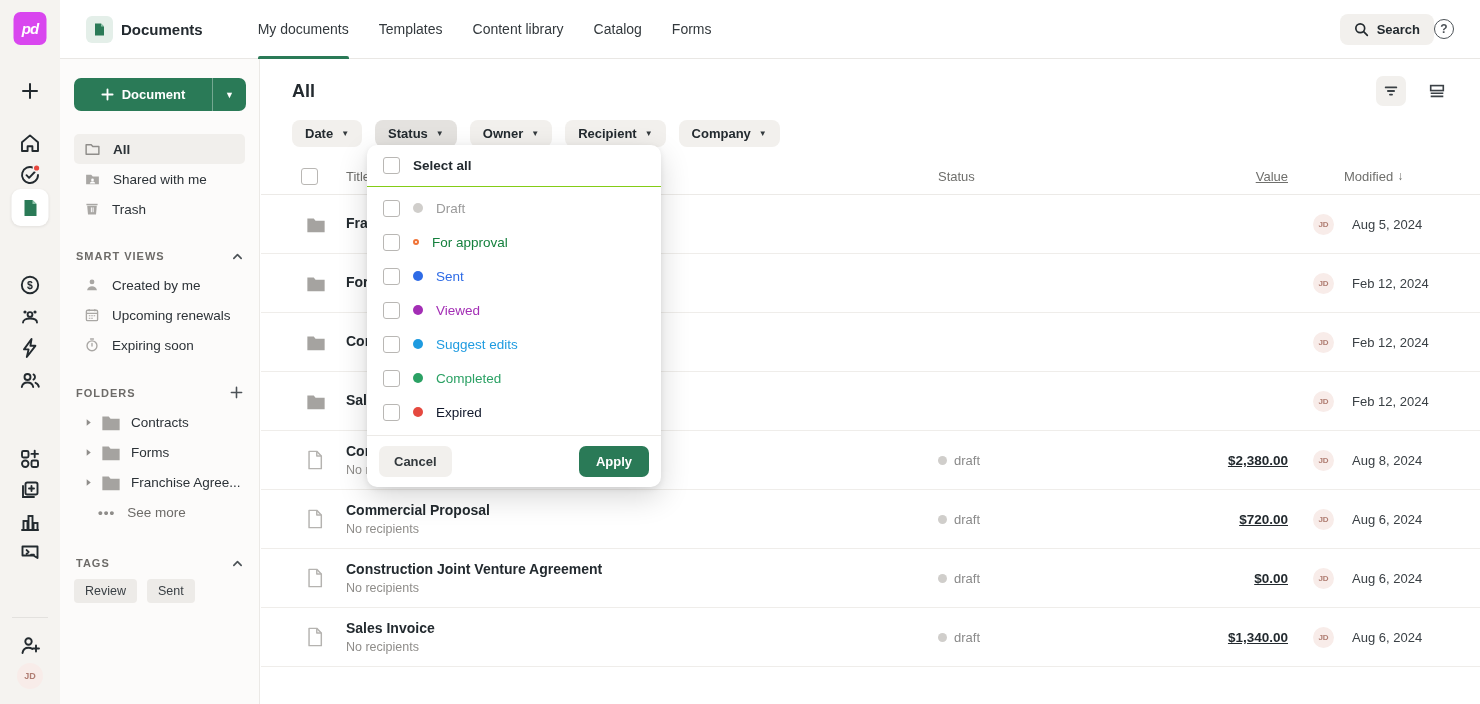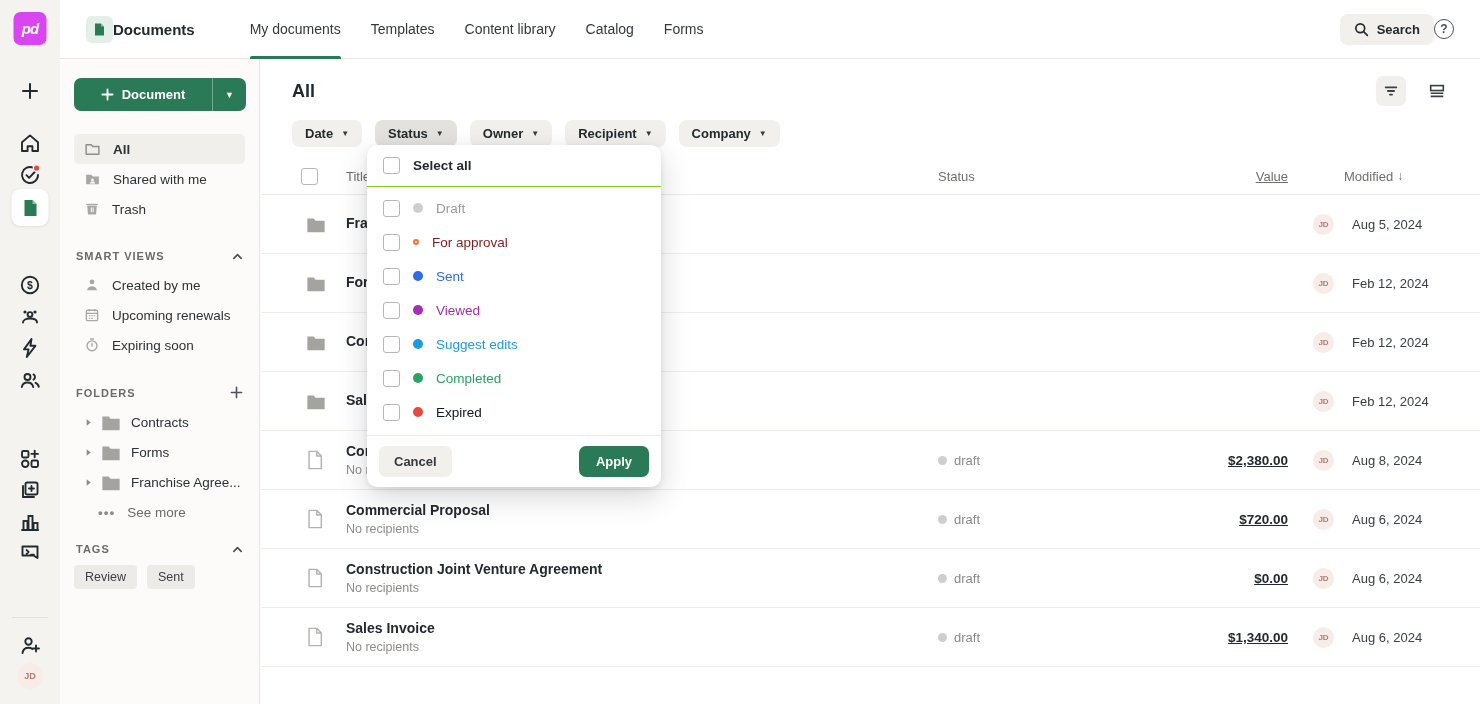--- a/index.html
+++ b/index.html
@@ -11,21 +11,21 @@
   .rail { position:absolute; left:0; top:0; width:60px; height:704px; background:#f5f3f0; z-index:5; }
   .rail-item { position:absolute; left:50%; transform:translateX(-50%); display:flex; align-items:center; justify-content:center; }
   .logo-box { width:33px; height:33px; background:#d946ef; border-radius:7px; color:#fff; font-weight:700; font-size:15px; display:flex; align-items:center; justify-content:center; font-style:italic; letter-spacing:-1px; }
   .rail-active { width:37px; height:37px; background:#fff; border-radius:9px; box-shadow:0 1px 3px rgba(0,0,0,.08); display:flex; align-items:center; justify-content:center; }
   .rail-divider { position:absolute; left:12px; right:12px; top:617px; height:1px; background:#e3e1de; }
   .avatar { width:26px; height:26px; border-radius:50%; background:#f8ece9; color:#b07d72; font-size:9px; font-weight:700; display:flex; align-items:center; justify-content:center; }
 
   
   .topbar { position:absolute; left:60px; top:0; right:0; height:59px; background:#fff; border-bottom:1px solid #e9e7e4; display:flex; align-items:center; z-index:4; }
   .app-badge { width:27px; height:27px; border-radius:6px; background:#e4efe9; display:flex; align-items:center; justify-content:center; margin-left:26px; }
-  .app-title { font-weight:700; font-size:15px; margin-left:0; }
+  .app-title { font-weight:700; font-size:15px; margin-left:8px; }
   .tabs { display:flex; margin-left:40px; height:59px;text-align:center; }
   .tab { position:relative; display:flex; align-items:center; padding:0 15px; font-size:14px; color:#33393d; cursor:pointer; }
   .tab.active::after { content:""; position:absolute; left:15px; right:15px; bottom:0; height:3px; background:#2a7a57; border-radius:2px 2px 0 0; }
   .topbar-right { margin-left:auto; display:flex; align-items:center; padding-right:26px; }
   .search-btn { display:flex; align-items:center; gap:8px; background:#f2f0ed; border:none; border-radius:8px; height:31px; padding:0 14px; font-size:13px; font-weight:700; color:#232a2f; cursor:pointer; font-family:inherit; }
   .help-icon { width:20px; height:20px; border:1.6px solid #4c5257; border-radius:50%; font-size:12px; font-weight:700; color:#4c5257; display:flex; align-items:center; justify-content:center; cursor:pointer; }
 
   
   .sidebar { position:absolute; left:60px; top:59px; width:200px; bottom:0; background:#fcfbfa; border-right:1px solid #ebe9e6; padding:19px 14px 0; z-index:3; }
   .new-doc-btn { display:flex; width:172px; height:33px; background:#2a7a57; border-radius:7px; color:#fff; cursor:pointer; overflow:hidden; }
@@ -335,21 +335,21 @@
           </svg>
         </span>
      <span style="margin-left:-2px;white-space:nowrap">Franchise Agree...</span>
       </div>
       <div class="side-item">
         <span style="color:#8f8d8a;letter-spacing:1px;font-weight:700;margin-left:14px">•••</span>
    <span style="color:#6d6b68">See more</span>
       </div>
     </div>
 
-  <div class="section-head" style="margin-top:16px">
+  <div class="section-head" style="margin-top:30px">
     <span>TAGS</span>
     <span class="hchev">
       <svg width="11" height="11" viewBox="0 0 12 12" fill="none">
           <path d="M2 8l4-4 4 4" stroke="#4c5257" stroke-width="1.8" stroke-linecap="round" stroke-linejoin="round"></path>
         </svg>
     </span>
   </div>
   <div class="chips" id="tag-chips">
       <div class="chip">Review</div>
       <div class="chip">Sent</div>
@@ -592,21 +592,21 @@
   </div>
   <div class="dd-opts" id="dd-options">
       <div class="dd-opt">
         <div class="cb"></div>
     <span class="odot" style="background:#d0cecb;color:#d0cecb"></span>
     <span style="color:#9b9b9b">Draft</span>
       </div>
       <div class="dd-opt">
         <div class="cb"></div>
     <span class="odot hollow" style="background:#f07438;color:#f07438"></span>
-    <span style="color:#7f1d1d">For approval</span>
+    <span style="color:#15803d">For approval</span>
       </div>
       <div class="dd-opt">
         <div class="cb"></div>
     <span class="odot" style="background:#2e6be6;color:#2e6be6"></span>
     <span style="color:#2e6be6">Sent</span>
       </div>
       <div class="dd-opt">
         <div class="cb"></div>
     <span class="odot" style="background:#a32eb5;color:#a32eb5"></span>
     <span style="color:#a32eb5">Viewed</span>

